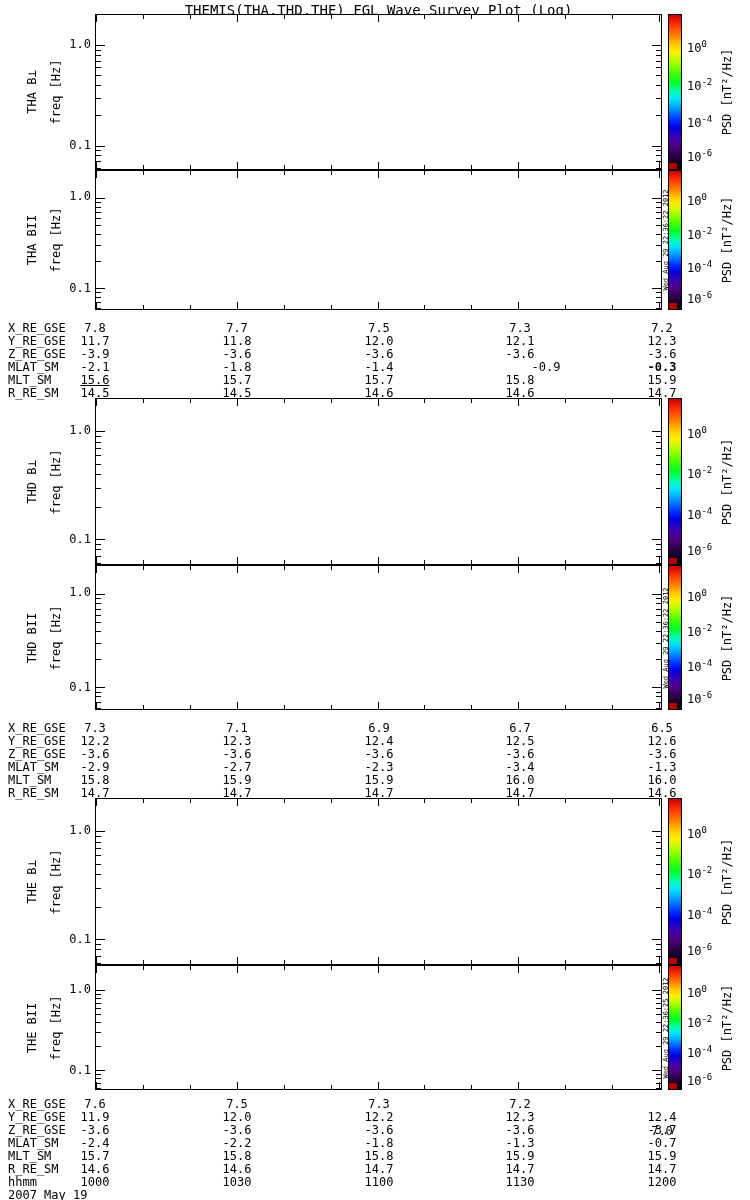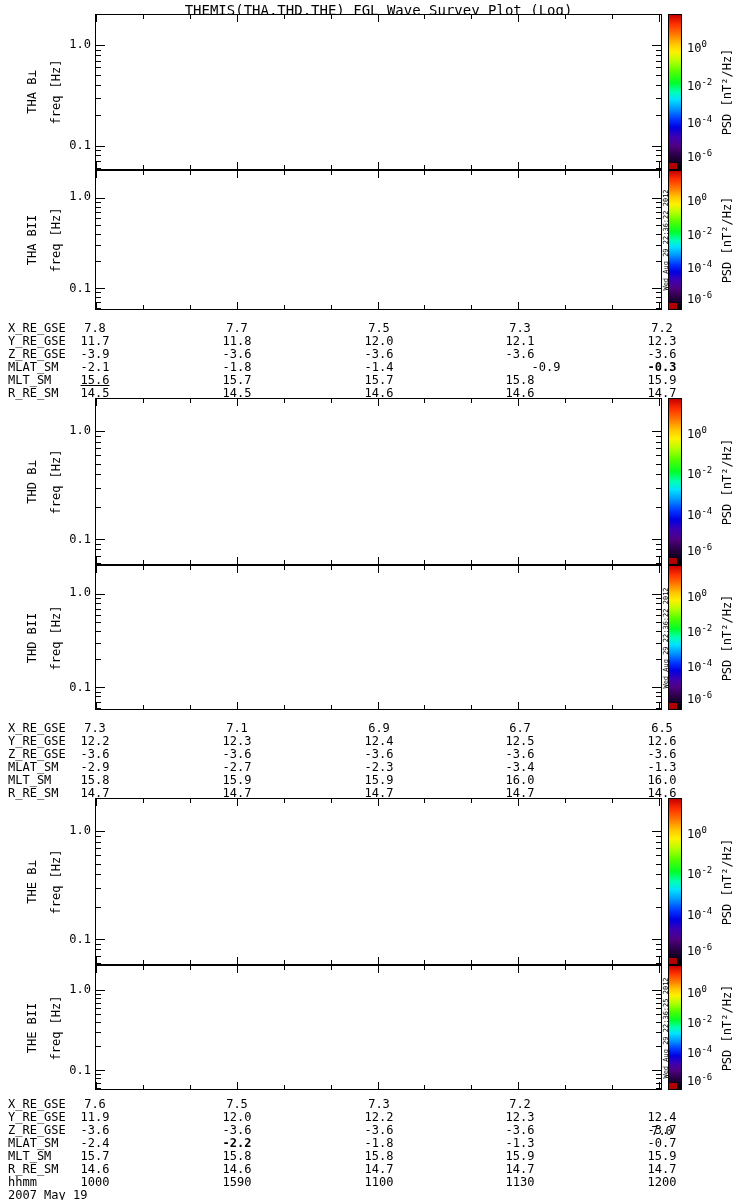--- a/index.html
+++ b/index.html
@@ -590,37 +590,37 @@
       <div class="tval" style="left: 475px; top: 1111px;">12.3</div>
       <div class="tval" style="left: 617px; top: 1111px;">12.4</div>
       <div class="trow-label" style="left: 8px; top: 1124px;">Z_RE_GSE</div>
       <div class="tval" style="left: 50px; top: 1124px;">-3.6</div>
       <div class="tval" style="left: 192px; top: 1124px;">-3.6</div>
       <div class="tval" style="left: 334px; top: 1124px;">-3.6</div>
       <div class="tval" style="left: 475px; top: 1124px;">-3.6</div>
       <div class="tval" style="left: 617px; top: 1124px;">-3.7</div>
       <div class="trow-label" style="left: 8px; top: 1137px;">MLAT_SM</div>
       <div class="tval" style="left: 50px; top: 1137px;">-2.4</div>
-      <div class="tval" style="left: 192px; top: 1137px; font-weight: bold;">-2.2</div>
+      <div class="tval" style="left: 192px; top: 1137px;">-2.2</div>
       <div class="tval" style="left: 334px; top: 1137px;">-1.8</div>
       <div class="tval" style="left: 475px; top: 1137px;">-1.3</div>
       <div class="tval" style="left: 617px; top: 1137px;">-0.7</div>
       <div class="trow-label" style="left: 8px; top: 1150px;">MLT_SM</div>
       <div class="tval" style="left: 50px; top: 1150px;">15.7</div>
       <div class="tval" style="left: 192px; top: 1150px;">15.8</div>
       <div class="tval" style="left: 334px; top: 1150px;">15.8</div>
       <div class="tval" style="left: 475px; top: 1150px;">15.9</div>
       <div class="tval" style="left: 617px; top: 1150px;">15.9</div>
       <div class="trow-label" style="left: 8px; top: 1163px;">R_RE_SM</div>
       <div class="tval" style="left: 50px; top: 1163px;">14.6</div>
       <div class="tval" style="left: 192px; top: 1163px;">14.6</div>
       <div class="tval" style="left: 334px; top: 1163px;">14.7</div>
       <div class="tval" style="left: 475px; top: 1163px;">14.7</div>
       <div class="tval" style="left: 617px; top: 1163px;">14.7</div>
       <div class="trow-label" style="left: 8px; top: 1176px;">hhmm</div>
       <div class="tval" style="left: 50px; top: 1176px;">1000</div>
-      <div class="tval" style="left: 192px; top: 1176px;">1590</div>
+      <div class="tval" style="left: 192px; top: 1176px;">1030</div>
       <div class="tval" style="left: 334px; top: 1176px;">1100</div>
       <div class="tval" style="left: 475px; top: 1176px;">1130</div>
       <div class="tval" style="left: 617px; top: 1176px;">1200</div>
       <div class="date" style="left: 8px; top: 1189px;">2007 May 19</div>
     </div>
 </div>
 
 </body></html>

